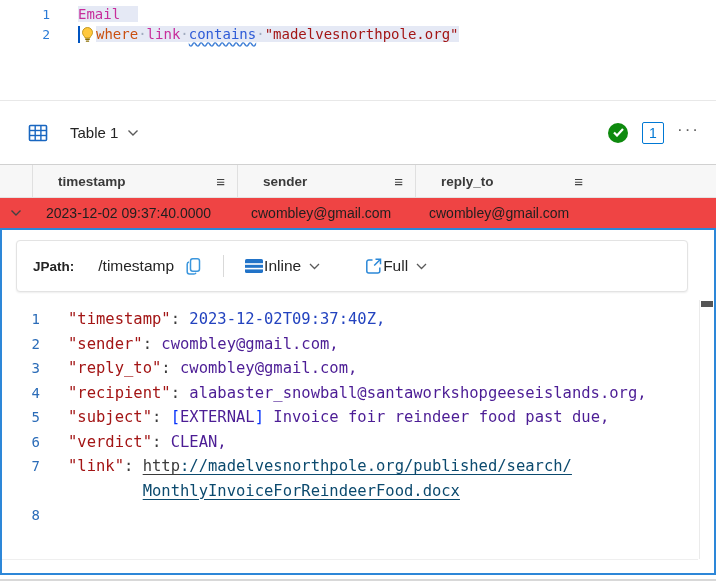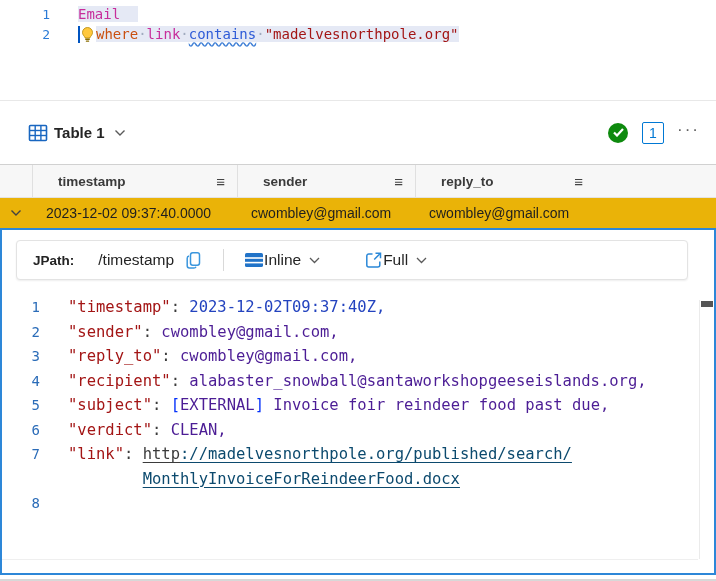--- a/index.html
+++ b/index.html
@@ -21,40 +21,40 @@
   .tok-operator { color:#2e5bd7; }
   .tok-string { color:#a31515; }
   .squiggle { text-decoration:underline; text-decoration-style:wavy; text-decoration-color:#3f7fd6; text-underline-offset:3px; }
   .ws { color:#a0abbf; }
   .cursor { display:inline-block; width:2px; height:17px; background:#0054c0; vertical-align:middle; }
   .bulb { display:inline-flex; width:15px; height:17px; margin-right:1px; vertical-align:middle; }
   
   .hdiv { border-top:1px solid #e8e8e8; }
   .table-bar { height:63px; display:flex; align-items:center; padding:0 16px 0 28px; }
   .table-icon { width:20px; height:20px; display:flex; }
-  .table-label { margin-left:6px; font-size:15px; color:#242424;font-weight:bold; }
+  .table-label { margin-left:22px; font-size:15px; color:#242424; }
   .chev { margin-left:9px; display:flex; }
   .bar-spacer { flex:1; }
   .check-badge { width:20px; height:20px; border-radius:50%; background:#0e8a0e; display:flex; align-items:center; justify-content:center; }
   .count-box { margin-left:14px; min-width:22px; height:22px; border:1.5px solid #0078d4; border-radius:2px;
     color:#0078d4; font-size:14px; display:flex; align-items:center; justify-content:center; padding:0 5px; background:#fff; }
   .more-dots { margin-left:13px; color:#616161; font-size:17px; letter-spacing:2px; line-height:10px; padding-bottom:6px; }
   
   .grid-header { height:34px; background:#f7f7f7; border-top:1px solid #d1d1d1; border-bottom:1px solid #e3e3e3; display:flex; }
   .gh-cell { display:flex; align-items:center; justify-content:space-between; padding:0 12px 0 25px; border-left:1px solid #e0e0e0; }
   .gh-expander { width:32px; border-left:none; padding:0; }
   .gh-label { font-size:13.5px; font-weight:bold; color:#3b3b3b; }
   .gh-menu { color:#444; font-size:15px; }
   .w-ts { width:205px; } .w-sender { width:178px; } .w-reply { width:180px; } .w-recipient { flex:1; border-left:1px solid #e0e0e0; }
-  .grid-row { height:30px; display:flex; align-items:center; background:#eab308; }
+  .grid-row { height:30px; display:flex; align-items:center; background:#ef4444; }
   .gr-expander { width:32px; display:flex; align-items:center; justify-content:center; flex:none; }
   .gr-cell { padding:0 12px 0 14px; font-size:14px; color:#1f1f1f; white-space:nowrap; overflow:hidden; }
   
   .detail { height:347px; border:2px solid #2d87d8; background:#fff; position:relative; overflow:hidden; }
-  .toolbar-card { margin:10px 26px 0 14px; height:40px; border:1px solid #e3e3e3; border-radius:4px;
+  .toolbar-card { margin:10px 26px 0 14px; height:52px; border:1px solid #e3e3e3; border-radius:4px;
     box-shadow:0 1px 2px rgba(0,0,0,0.07); display:flex; align-items:center; padding:0 16px; background:#fff; }
   .jpath-label { font-size:13.5px; font-weight:bold; color:#242424; }
   .jpath-value { margin-left:24px; font-size:15.5px; color:#242424; }
   .copy-btn { margin-left:10px; display:flex; cursor:pointer; }
   .tc-div { width:1px; height:22px; background:#d9d9d9; margin:0 20px; }
   .tc-ctl { display:flex; align-items:center; cursor:pointer; }
   .tc-ctl .ctl-label { font-size:15.5px; color:#242424; }
   .tc-ctl .chev { margin-left:8px; }
   .ctl-full { margin-left:44px; }
   

